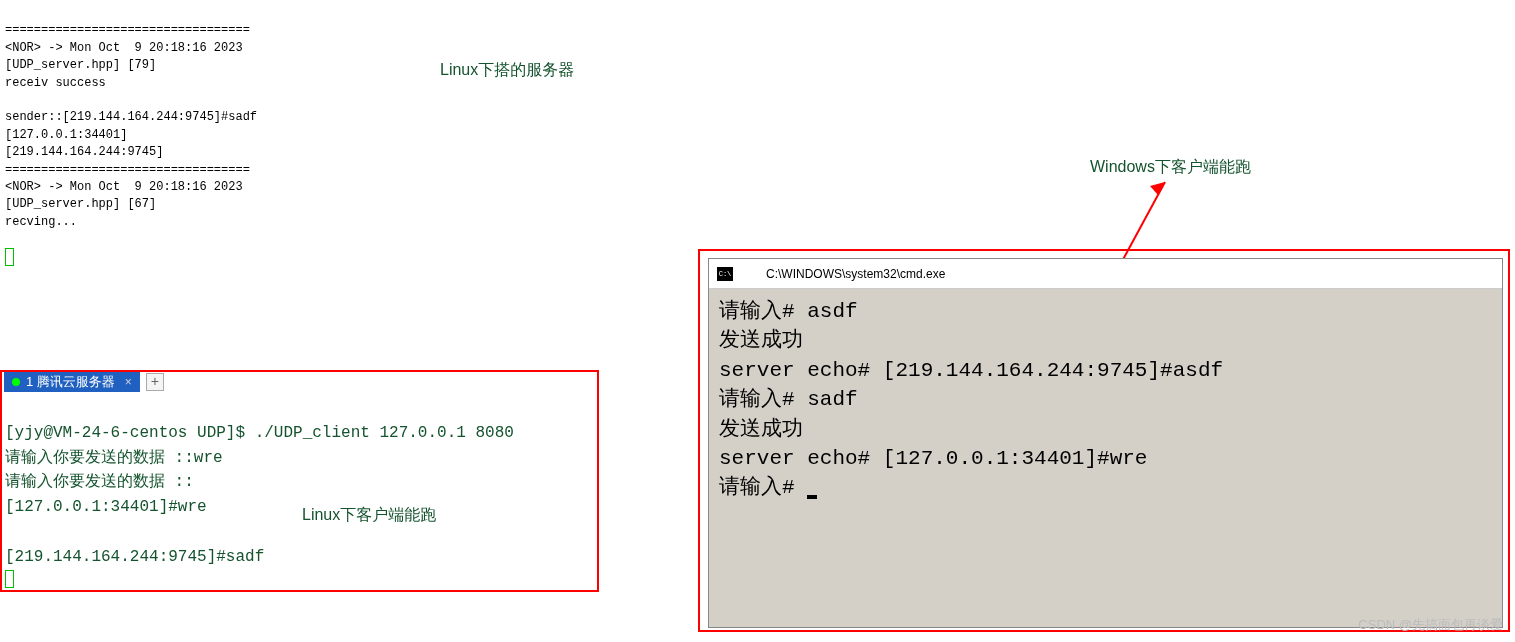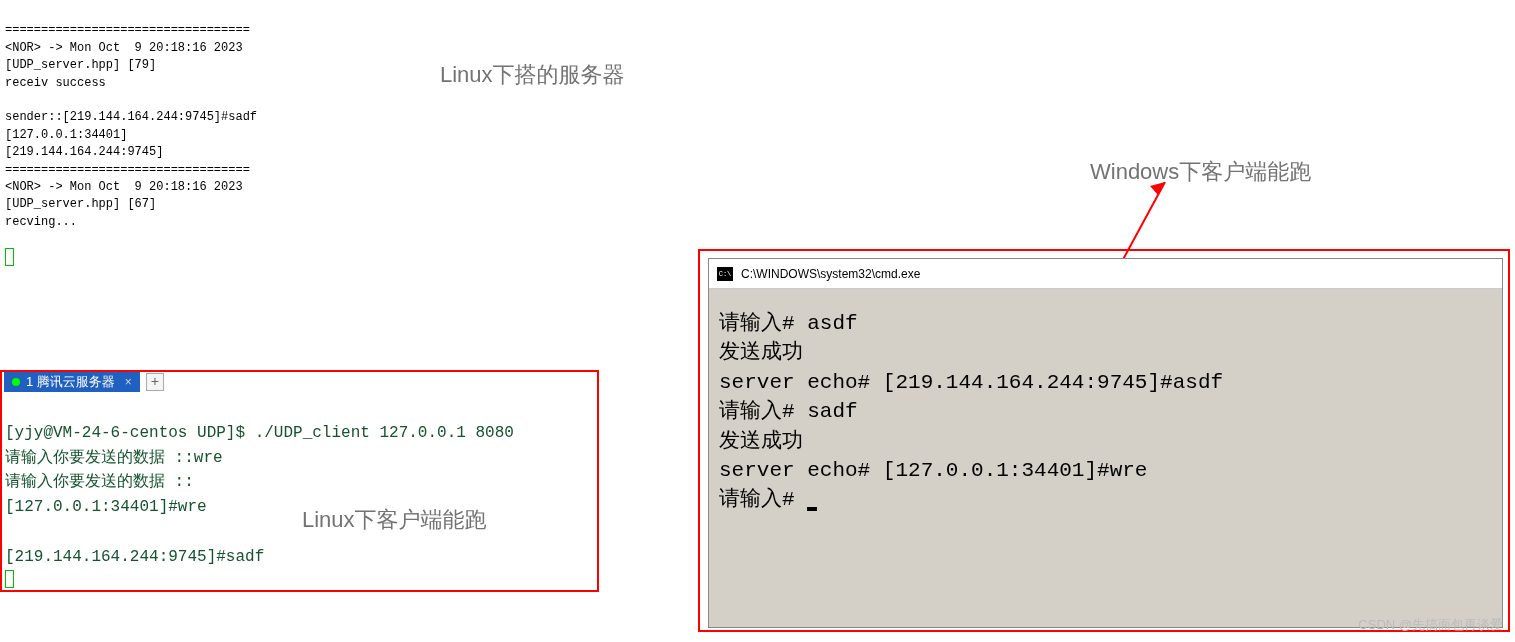--- a/index.html
+++ b/index.html
@@ -21,23 +21,23 @@
       top: 5px;
       left: 5px;
       white-space: pre;
       line-height: 1.45;
       color: #000;
       font-family: "Consolas", "Courier New", monospace;
       font-size: 12px;
     }
     .annotation {
       position: absolute;
-      color: #737373;
+      color: #14532d;
       font-family: "Microsoft YaHei", "SimSun", sans-serif;
-      font-size: 22px;
+      font-size: 16px;
     }
     .annotation1 {
       top: 60px;
       left: 440px;
     }
     .annotation2 {
       top: 157px;
       left: 1090px;
       text-align: center;
     }
@@ -131,20 +131,21 @@
       background: #d4d0c8;
       border: 1px solid #888;
     }
     .cmd-title-bar {
       background: #ffffff;
       border-bottom: 1px solid #ccc;
       height: 30px;
       display: flex;
       align-items: center;
       padding: 0 8px;
+      gap: 25px;
     }
     .cmd-icon {
       width: 16px;
       height: 14px;
       background: #000;
       margin-right: 8px;
       display: inline-flex;
       align-items: center;
       justify-content: center;
       color: #fff;
@@ -155,21 +156,21 @@
       content: "C:\\";
       font-size: 7px;
       color: #fff;
     }
     .cmd-title {
       font-family: "Segoe UI", "Microsoft YaHei", sans-serif;
       font-size: 12px;
       color: #000;
     }
     .cmd-body {
-      padding: 20px 10px;
+      padding: 8px 10px;
       white-space: pre;
       font-family: "Courier New", "SimSun", monospace;
       font-size: 21px;
       line-height: 1.4;
       color: #000;
       background: #d4d0c8;
     }
     .cursor {
       display: inline-block;
       width: 10px;

